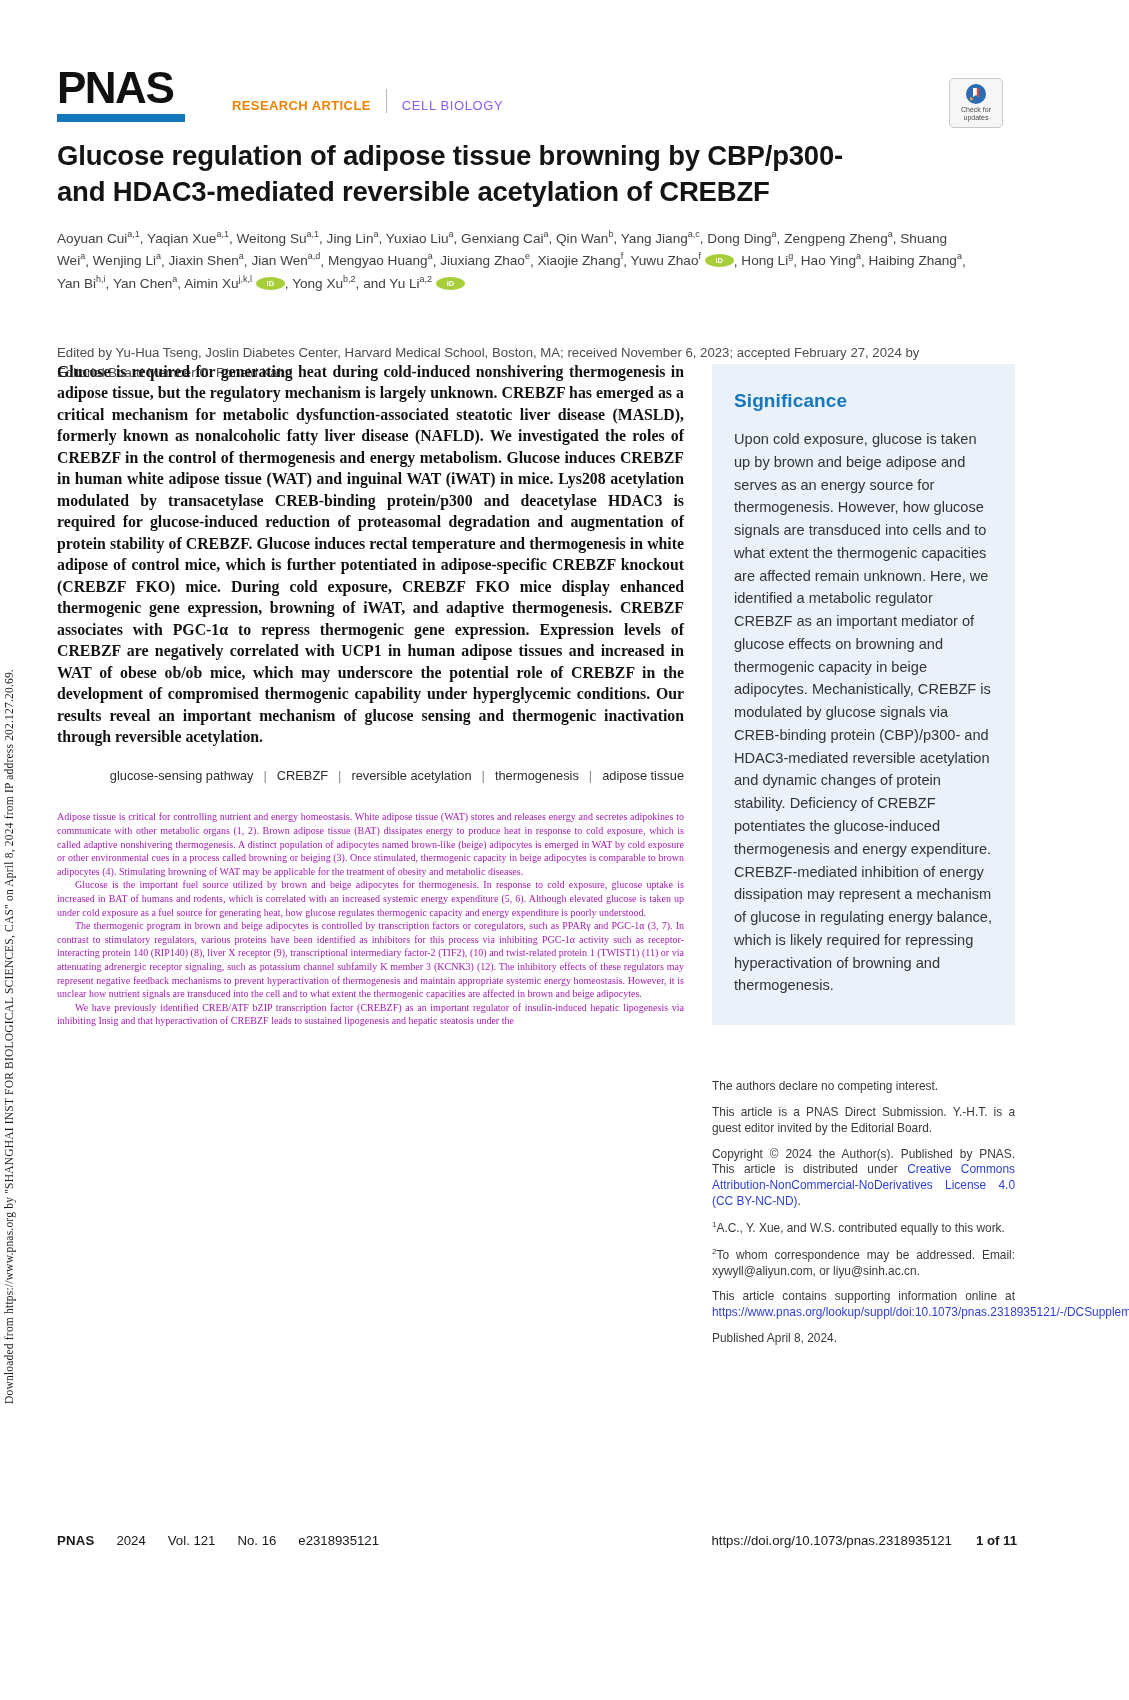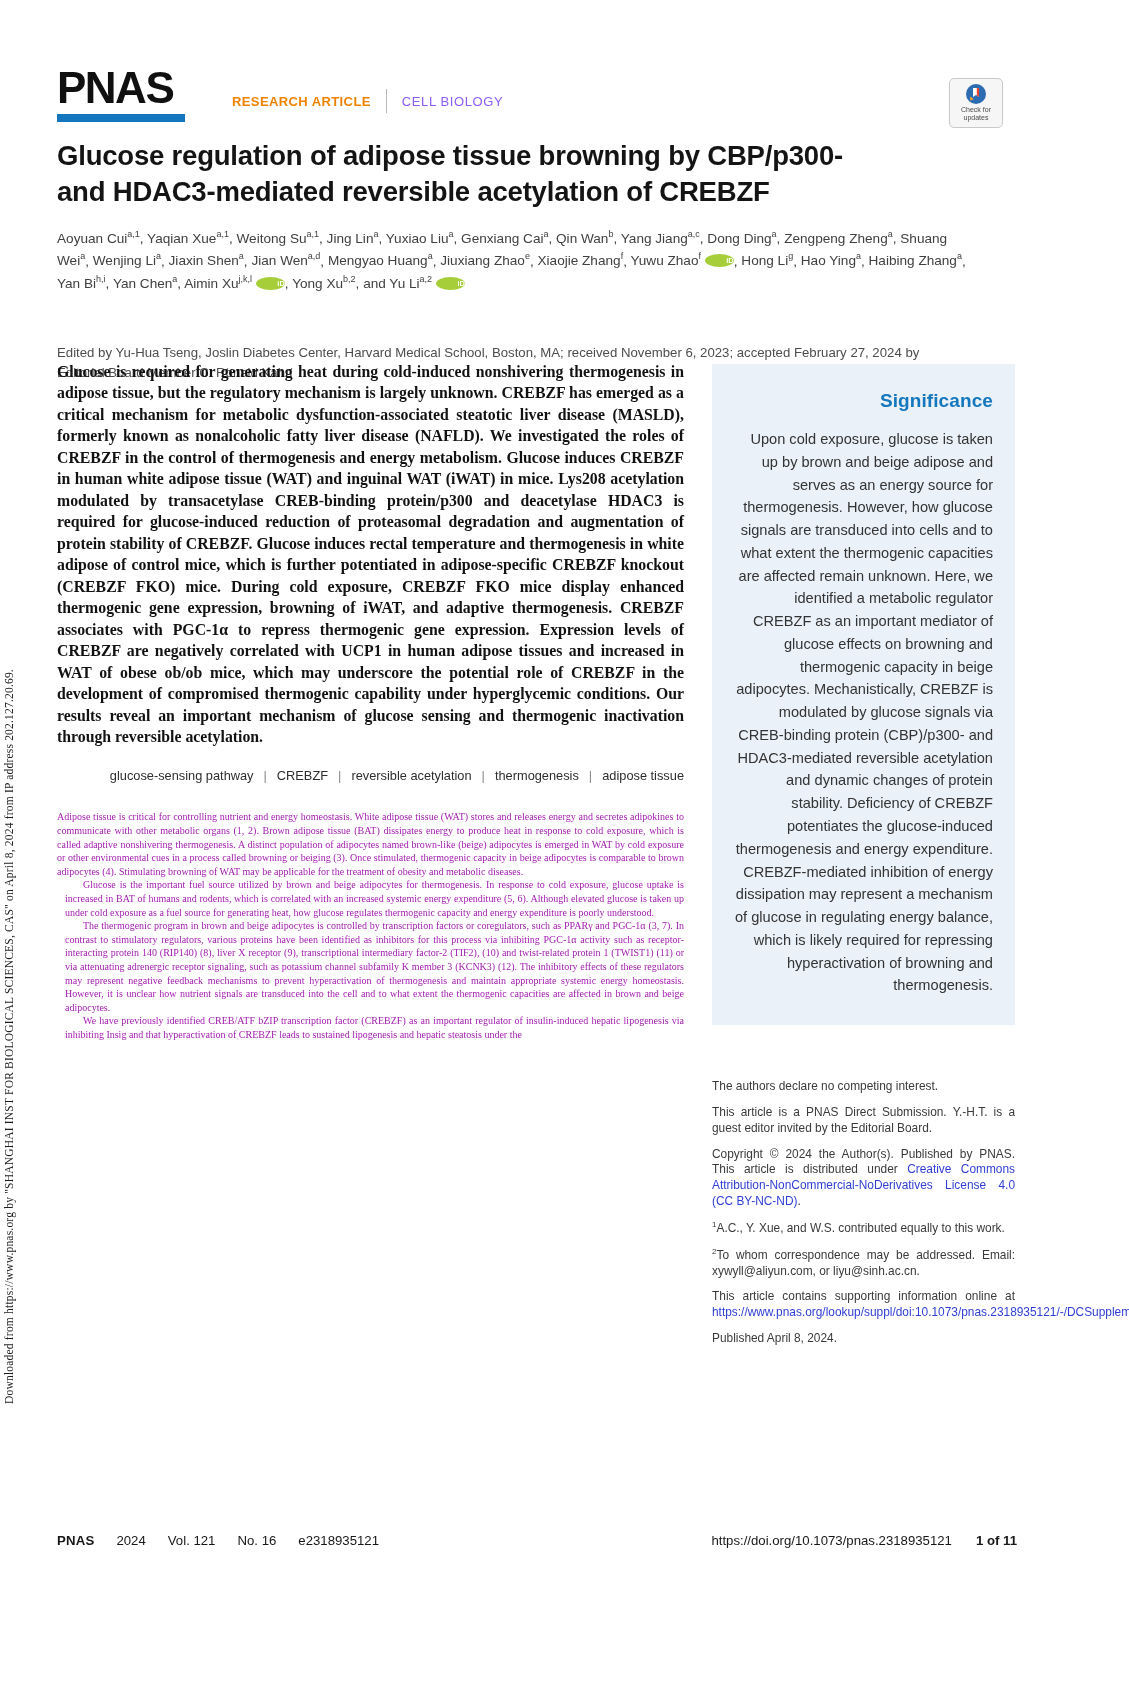--- a/index.html
+++ b/index.html
@@ -15,21 +15,21 @@
     position:absolute;left:3px;top:452px;height:952px;
     writing-mode:vertical-rl;transform:rotate(180deg);
     font-family:"Liberation Serif",serif;font-size:11.5px;color:#1d1d1d;
     white-space:nowrap;letter-spacing:.2px;
   }
 
   
   .logo{position:absolute;left:57px;top:66px;}
   .logo-text{font-size:44px;font-weight:900;letter-spacing:-1.5px;color:#101010;line-height:1;}
   .logo-bar{width:128px;height:8px;background:#1476BC;margin-top:4px;}
-  .tagrow{position:absolute;left:232px;top:89px;display:flex;align-items:center;gap:15px;}
+  .tagrow{position:absolute;left:232px;top:89px;display:flex;align-items:flex-end;gap:15px;}
   .research{color:#EF8200;font-weight:bold;font-size:13px;letter-spacing:.4px;}
   .divider{width:1px;height:24px;background:#b9b9b9;}
   .section{color:#8b5cf6;font-size:13px;letter-spacing:.6px;font-weight:500;}
   .badge{
     position:absolute;left:949px;top:78px;width:54px;height:50px;
     border:1px solid #c9c9c9;border-radius:5px;background:#f6f6f6;
     display:flex;flex-direction:column;align-items:center;justify-content:center;
     gap:2px;cursor:pointer;box-sizing:border-box;
   }
   .badge-text{font-size:7px;color:#4a4a4a;text-align:center;line-height:1.2;width:40px;}
@@ -37,39 +37,39 @@
   
   .title{
     position:absolute;left:57px;top:138px;width:930px;margin:0;
     font-size:27.5px;font-weight:bold;color:#141414;line-height:1.32;letter-spacing:-.2px;
   }
   .authors{position:absolute;left:57px;top:227px;width:918px;font-size:13.6px;color:#414141;line-height:1.62;}
   .authors sup{font-size:9px;}
   .orcid{
     display:inline-block;width:29px;height:13px;border-radius:50%;
     background:#A6CE39;color:#fff;font-size:7.5px;font-weight:bold;
-    text-align:right;line-height:13px;vertical-align:2px;cursor:pointer;
+    text-align:center;line-height:13px;vertical-align:2px;cursor:pointer;
   }
   .edited{position:absolute;left:57px;top:305px;width:908px;font-size:13.2px;color:#4d4d4d;line-height:1.55;margin-top:38px;}
 
   
   .leftcol{position:absolute;left:57px;top:361px;width:627px;}
   .abstract{
     margin:0;font-family:"Liberation Serif",serif;font-weight:bold;
     font-size:15.8px;line-height:1.36;color:#121212;text-align:justify;
   }
   .keywords{margin-top:21px;font-size:12.8px;color:#2d2d2d;text-align:right;}
   .kw-sep{color:#8a8a8a;margin:0 10px;}
   .bodytext{margin-top:27px;font-family:Liberation Serif, serif;font-size:10px;line-height:1.36;color:#a21caf;text-align:justify;}
   .bodytext p{margin:0;}
-  .bodytext p.indent{text-indent:18px;margin-left:8px;}
+  .bodytext p.indent{text-indent:18px;}
 
   
   .rightcol{position:absolute;left:712px;top:364px;width:303px;}
-  .sig-box{background:#EAF1F8;padding:26px 22px 28px;box-sizing:border-box;text-align:right;}
+  .sig-box{background:#EAF1F8;padding:26px 22px 28px;box-sizing:border-box;}
   .sig-title{margin:0 0 16px;color:#1577BE;font-size:19px;font-weight:bold;letter-spacing:.1px;}
   .sig-text{font-size:14.6px;line-height:1.56;color:#333;}
   .notes{margin-top:54px;width:303px;}
   .note{margin:0 0 10px;font-size:11.9px;line-height:1.33;color:#3a3a3a;text-align:justify;}
   .note sup{font-size:8px;}
   .note-link{color:#2F3FD3;text-decoration:none;cursor:pointer;}
 
   
   .footer{
     position:absolute;left:57px;top:1533px;width:960px;

